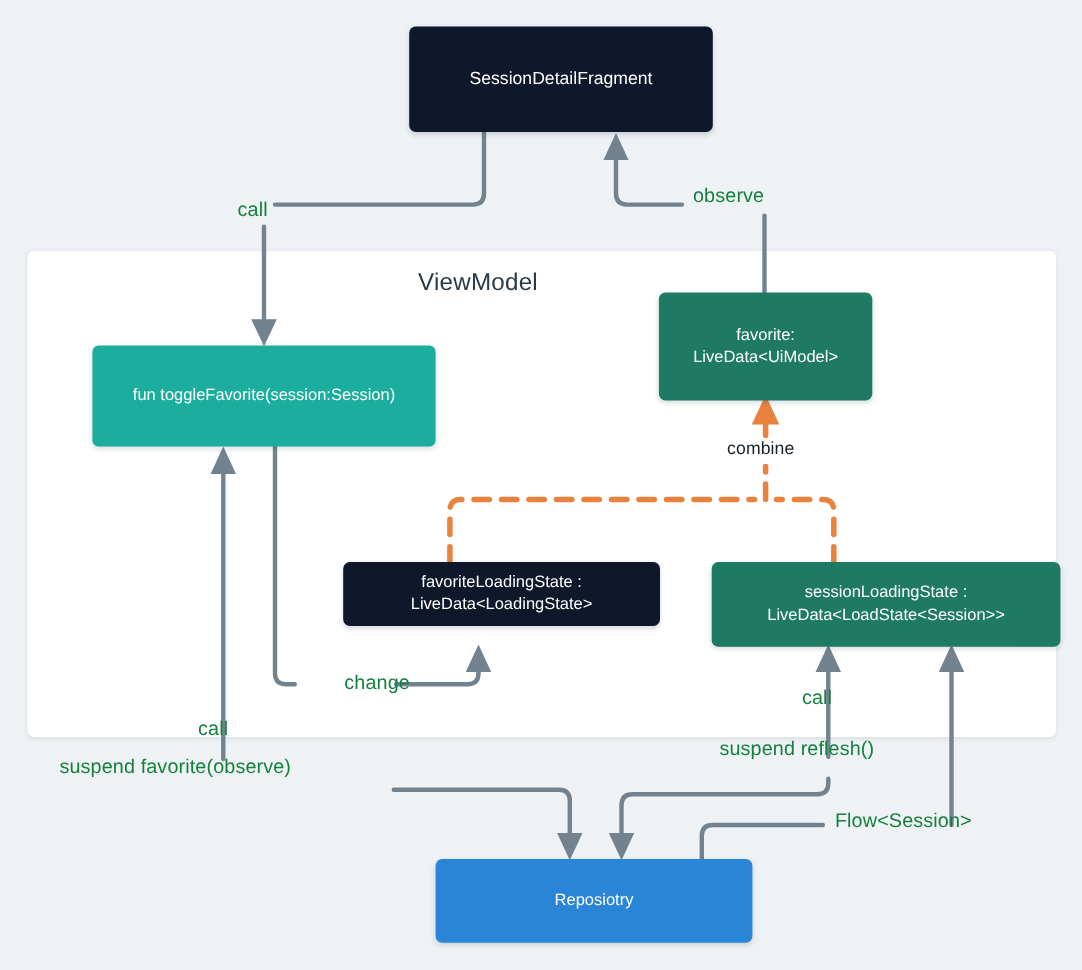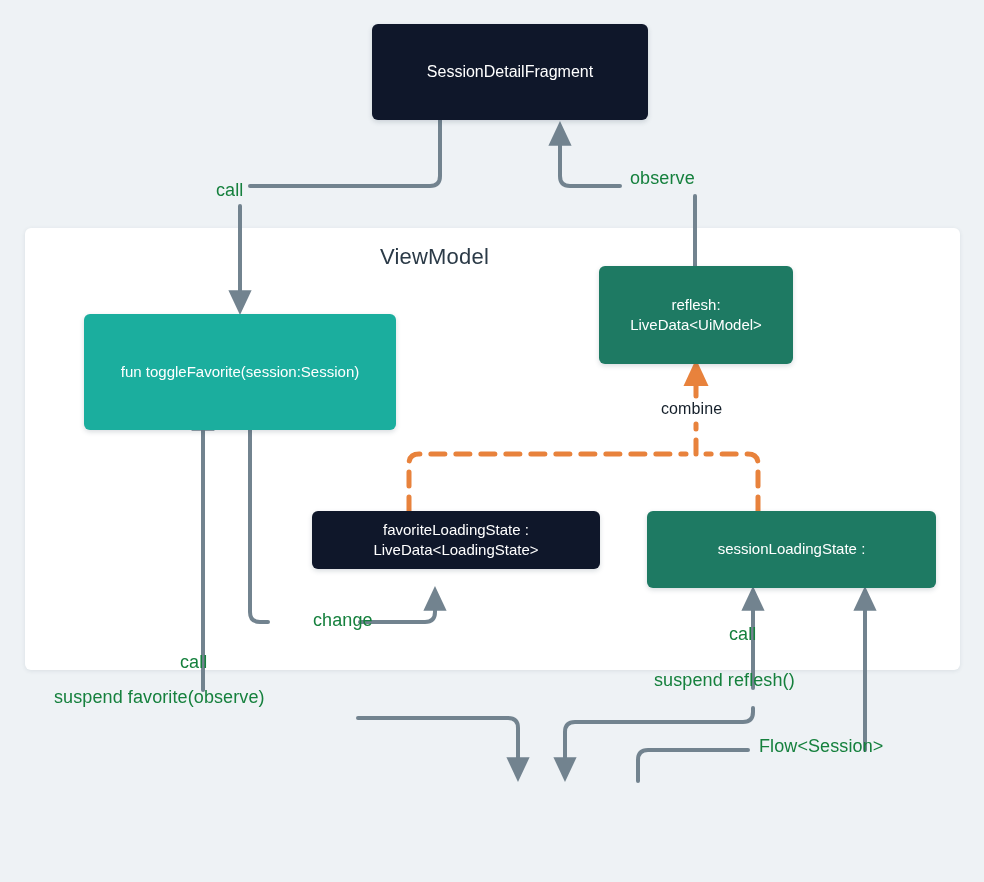--- a/index.html
+++ b/index.html
@@ -45,36 +45,36 @@
     text-align: center;
     line-height: 1.35;
     box-sizing: border-box;
   }
   #node-fragment {
     left: 372px; top: 24px; width: 276px; height: 96px;
     background: #0f172a;
     font-size: 16px;
   }
   #node-togglefavorite {
-    left: 84px; top: 314px; width: 312px; height: 116px;
+    left: 84px; top: 314px; width: 312px; height: 92px;
     background: #1bae9e;
     font-size: 15px;
   }
   #node-uimodel {
     left: 599px; top: 266px; width: 194px; height: 98px;
     background: #1e7a63;
     font-size: 15px;
   }
   #node-favoriteloading {
     left: 312px; top: 511px; width: 288px; height: 58px;
     background: #0f172a;
     font-size: 15px;
   }
   #node-sessionloading {
-    left: 647px; top: 511px; width: 289px; height: 77px;
+    left: 647px; top: 511px; width: 317px; height: 77px;
     background: #1e7a63;
     font-size: 15px;
   }
   #node-repository {
     left: 396px; top: 781px; width: 288px; height: 76px;
     background: #2a85d7;
     font-size: 15px;
   }
   .edge-label {
     position: absolute;
@@ -158,38 +158,42 @@
   </div>
 
   <div class="vm-title">ViewModel</div>
 
   <div class="node" id="node-togglefavorite">
     <span>fun toggleFavorite(session:Session)</span>
   </div>
 
   <div class="node" id="node-uimodel">
     <span>
-      <span>reflesh:</span><br>
+      <span>favorite:</span><br>
       <span>LiveData&lt;UiModel&gt;</span>
     </span>
   </div>
 
   <div class="node" id="node-favoriteloading">
     <span>
       <span>favoriteLoadingState :</span><br>
       <span>LiveData&lt;LoadingState&gt;</span>
     </span>
   </div>
 
   <div class="node" id="node-sessionloading">
     <span>
       <span>sessionLoadingState :</span><br>
+      <span>LiveData&lt;LoadState&lt;Session&gt;&gt;</span>
     </span>
   </div>
 
+  <div class="node" id="node-repository">
+    <span>Reposiotry</span>
+  </div>
 
   <div class="edge-label" style="left:216px; top:180px;">call</div>
 
   <div class="edge-label" style="left:630px; top:168px;">observe</div>
 
   <div class="edge-label small" style="left:661px; top:400px;text-align:center;">combine</div>
 
   <div class="edge-label" style="left:269px; top:610px;margin-left:44px;">change</div>
 
   <div class="edge-label" style="left:180px; top:652px;">call</div>

